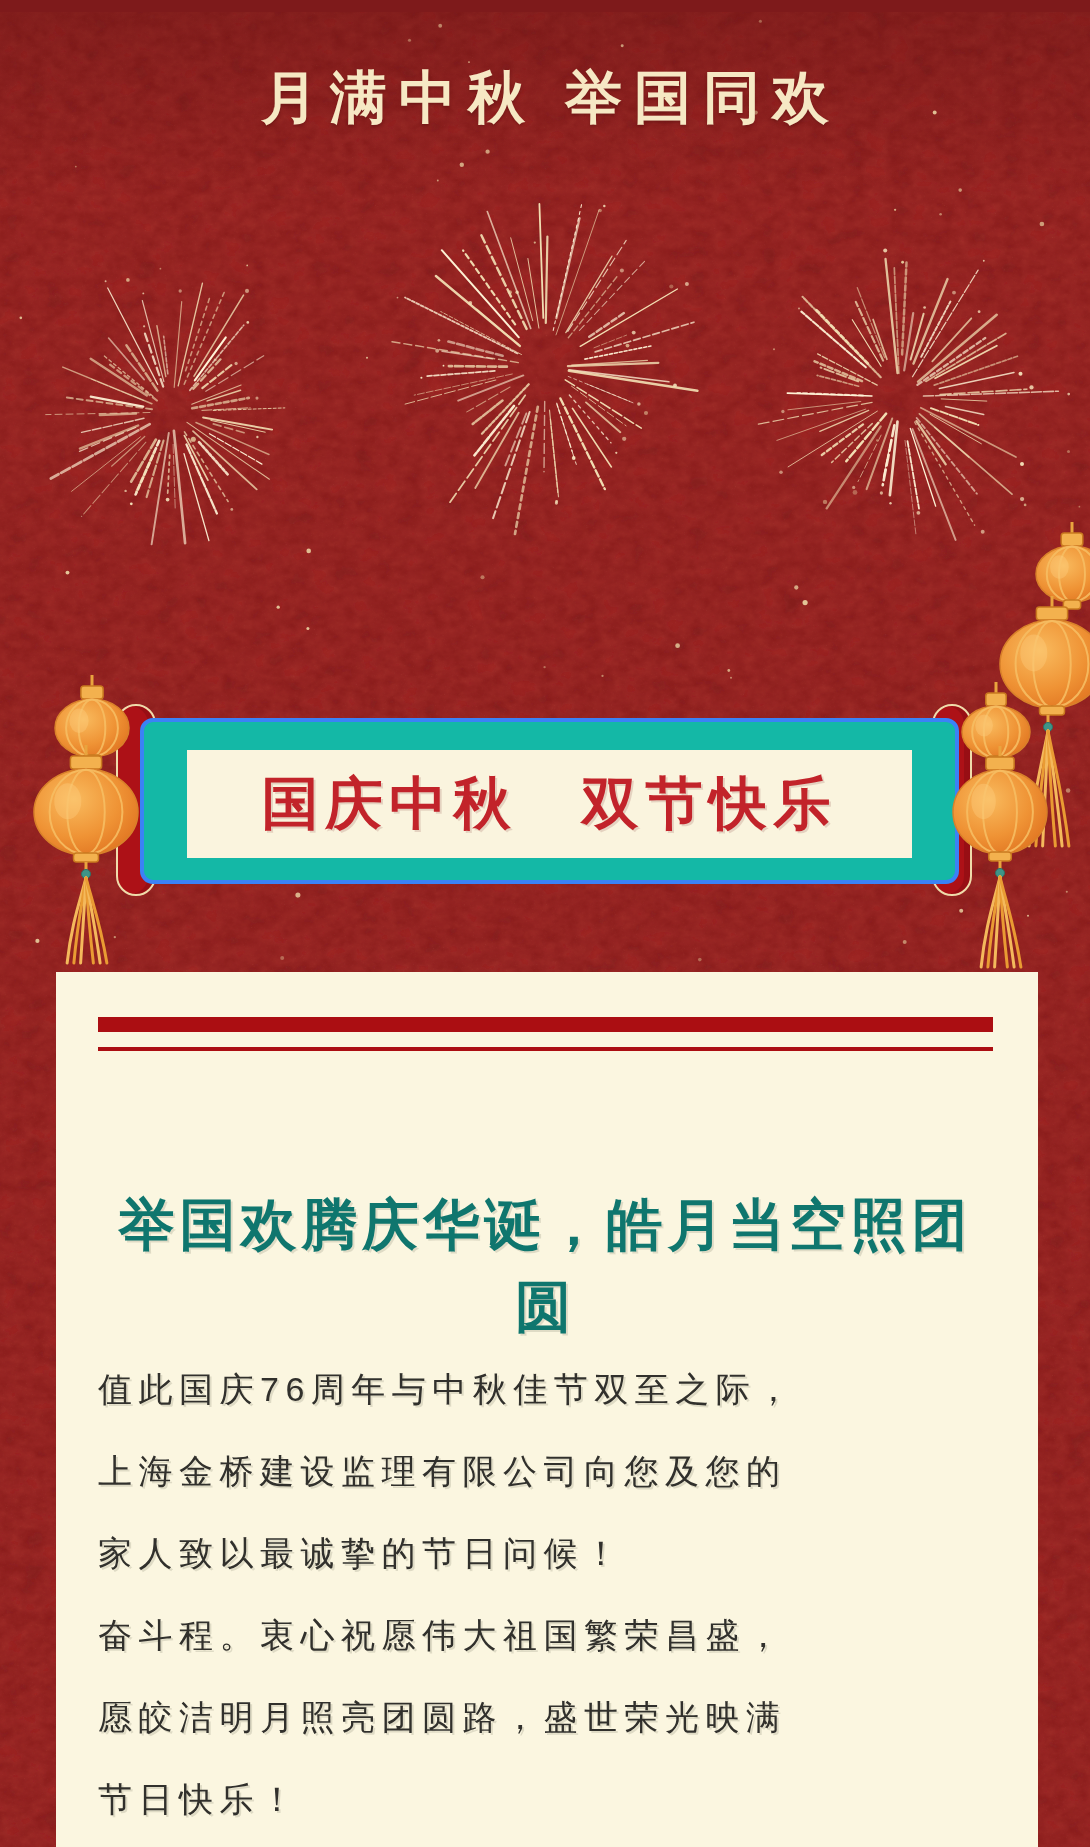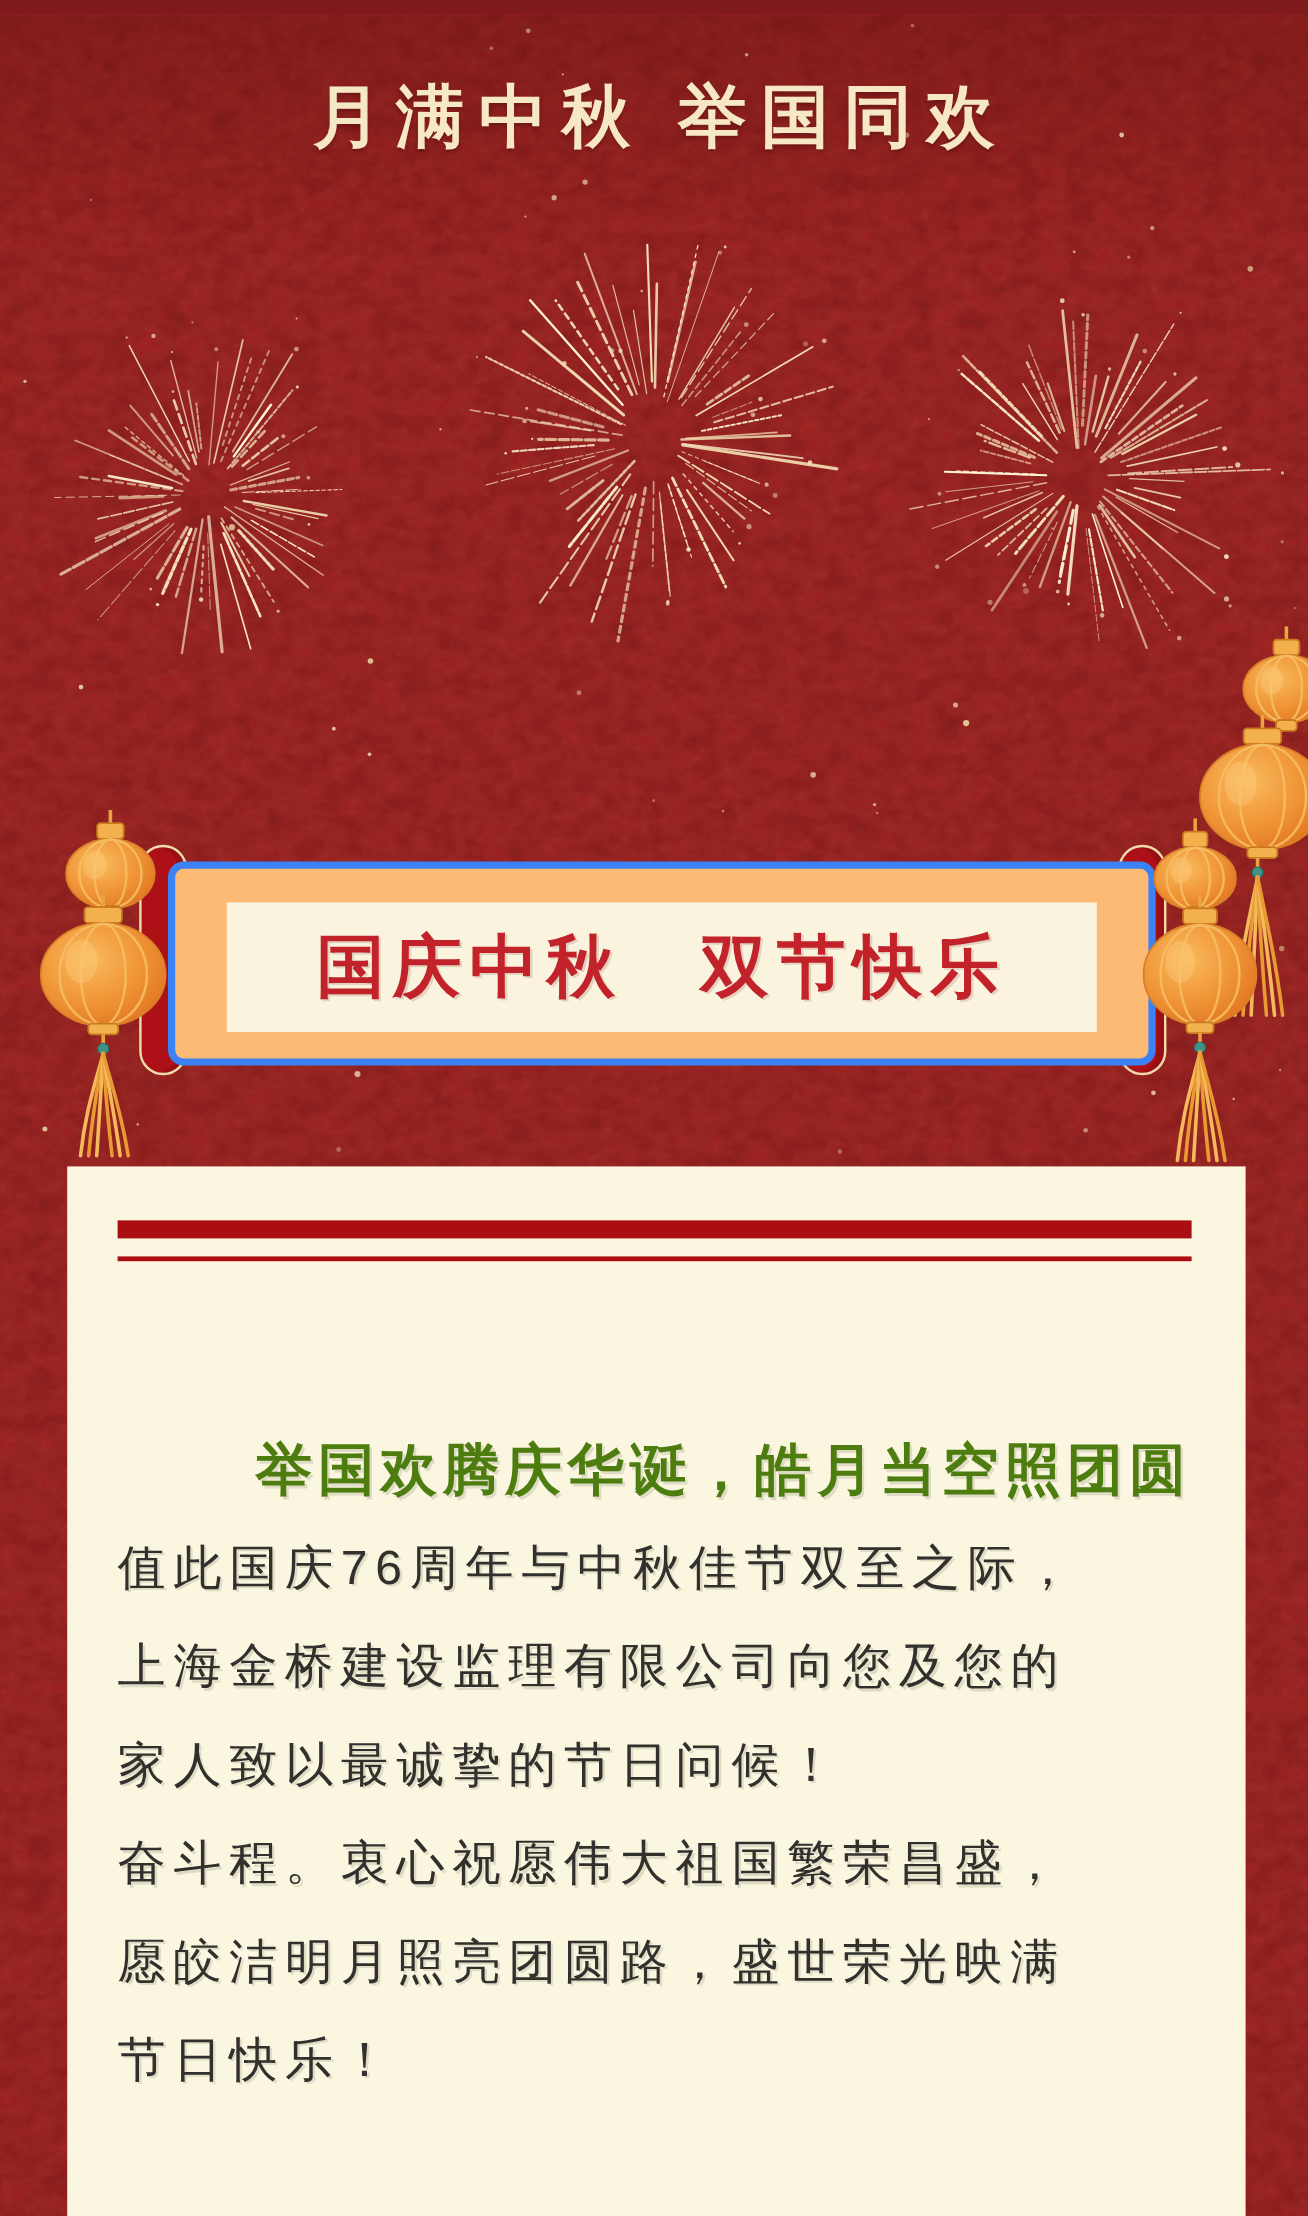--- a/index.html
+++ b/index.html
@@ -26,21 +26,21 @@
   .pole{
     position:absolute;width:40px;height:192px;top:692px;
     background:#ad1117;border:2px solid #efdcab;border-radius:22px;
     box-sizing:border-box;z-index:3;
     box-shadow:inset -6px 0 0 rgba(0,0,0,.12);
   }
   .pole-left{left:116px;}
   .pole-right{left:932px;}
   .banner-frame{
     position:absolute;left:140px;top:706px;width:811px;height:158px;
-    background:#fdba74;border:6px solid #3b82f6;border-radius:13px;
+    background:#14b8a6;border:4px solid #3b82f6;border-radius:13px;
     z-index:4;
   }
   .banner-panel{
     position:absolute;left:43px;right:43px;top:28px;bottom:22px;
     background:#faf4de;
     display:flex;align-items:center;justify-content:center;
   }
   .banner-text{
     font-size:57px;font-weight:bold;color:#c2232a;
     letter-spacing:7px;white-space:nowrap;
@@ -48,25 +48,25 @@
   }
   
   .card{
     position:absolute;left:56px;top:960px;width:982px;height:887px;
     background:#fbf6e0;z-index:2;
   }
   .bar{position:absolute;left:42px;width:895px;background:#ab0e12;}
   .bar-thick{top:45px;height:15px;}
   .bar-thin{top:75px;height:4px;}
   .msg{position:absolute;left:42px;right:45px;top:212px;color:#31302c;}
-  .msg p{margin:0;line-height:82px;font-size:40px;letter-spacing:6.5px;
+  .msg p{margin:0;line-height:82px;font-size:34px;letter-spacing:6.5px;
          text-shadow:2px 2px 0 rgba(70,65,45,.15);}
   .msg .heading{
-    text-align:right;font-weight:bold;font-size:47px;letter-spacing:5px;
-    color:#4d7c0f;
+    text-align:center;font-weight:bold;font-size:56px;letter-spacing:5px;
+    color:#0f766e;
   }
   .lanterns{z-index:5;}
 </style>
 </head>
 <body>
 
 <div class="poster">
 
   <svg class="layer" id="bg" width="1090" height="1847" viewBox="0 0 1090 1847">
     <defs>

